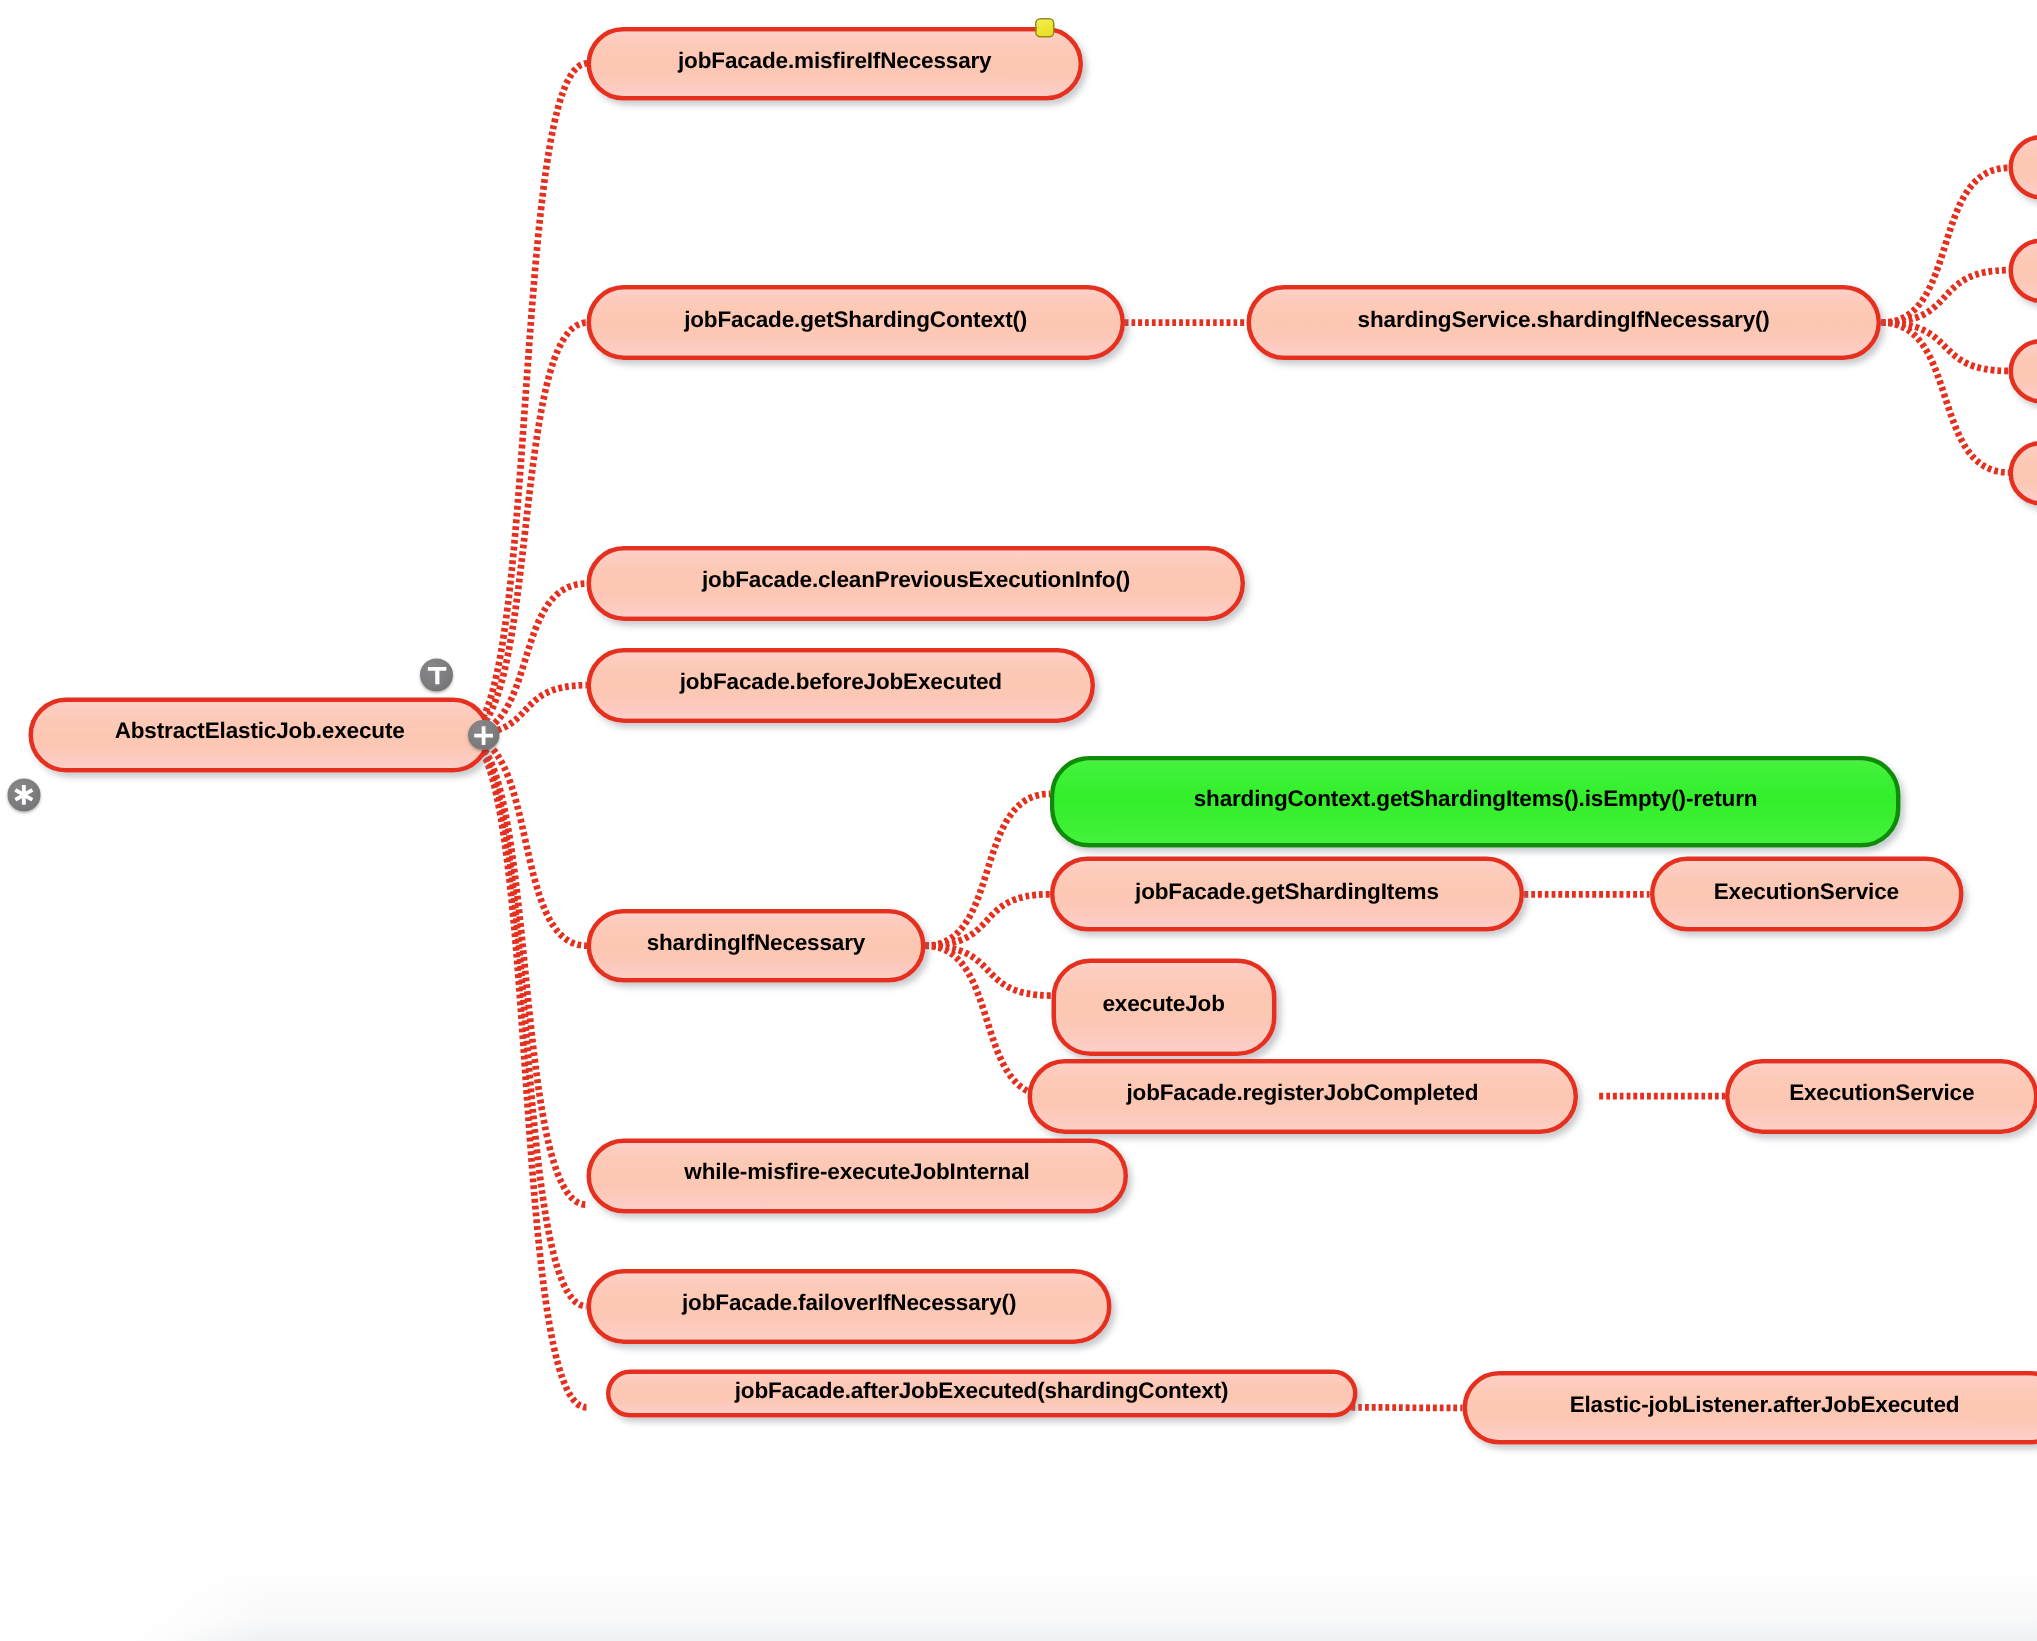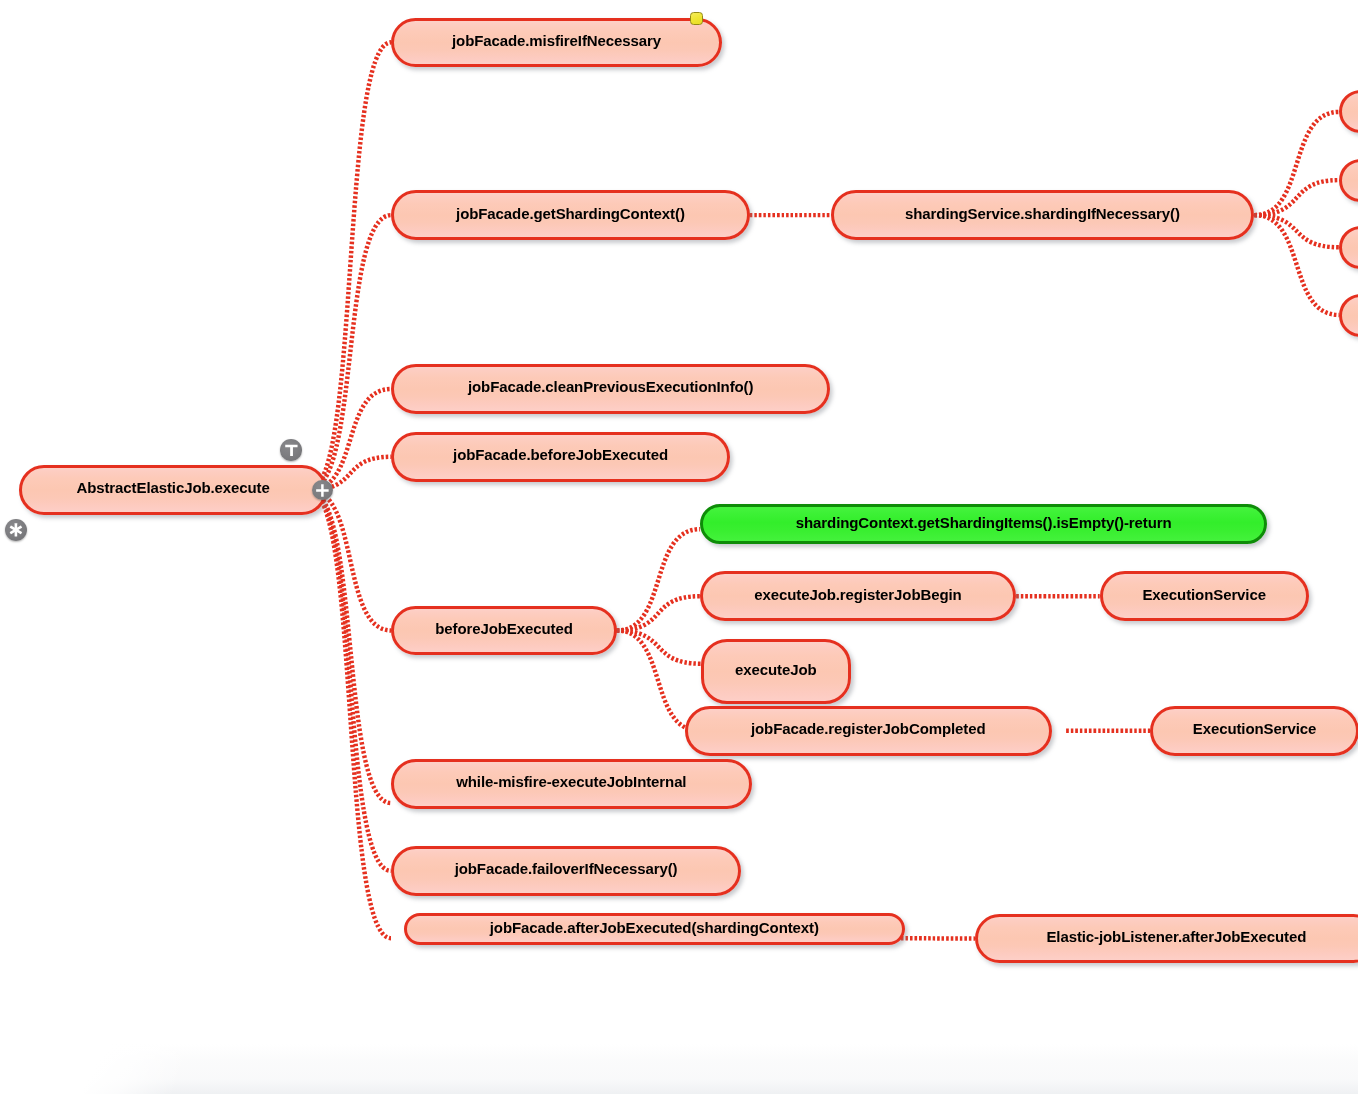--- a/index.html
+++ b/index.html
@@ -92,28 +92,28 @@
     </div>
     <div class="node" style="left:1339.3px;top:293.5px;width:70px;height:43px">
       <span class="lbl"></span>
     </div>
     <div class="node" style="left:391.3px;top:364.2px;width:438.8px;height:49.6px">
       <span class="lbl">jobFacade.cleanPreviousExecutionInfo()</span>
     </div>
     <div class="node" style="left:391.3px;top:432.0px;width:338.5px;height:49.6px">
       <span class="lbl">jobFacade.beforeJobExecuted</span>
     </div>
-    <div class="node green" style="left:700.1px;top:504.4px;width:567.2px;height:40px">
+    <div class="node green" style="left:700.1px;top:504.4px;width:567.2px;height:61px">
       <span class="lbl">shardingContext.getShardingItems().isEmpty()-return</span>
     </div>
     <div class="node" style="left:391.3px;top:605.7px;width:225.3px;height:49.6px">
-      <span class="lbl">beforeJobExecuted</span>
+      <span class="lbl">shardingIfNecessary</span>
     </div>
     <div class="node" style="left:699.8px;top:571.4px;width:316.3px;height:49.6px">
-      <span class="lbl">executeJob.registerJobBegin</span>
+      <span class="lbl">jobFacade.getShardingItems</span>
     </div>
     <div class="node" style="left:1099.7px;top:571.4px;width:209.0px;height:49.6px">
       <span class="lbl">ExecutionService</span>
     </div>
     <div class="node" style="left:701.0px;top:638.9px;width:149.5px;height:65px">
       <span class="lbl">executeJob</span>
     </div>
     <div class="node" style="left:685px;top:706.0px;width:366.5px;height:49.6px">
       <span class="lbl">jobFacade.registerJobCompleted</span>
     </div>

